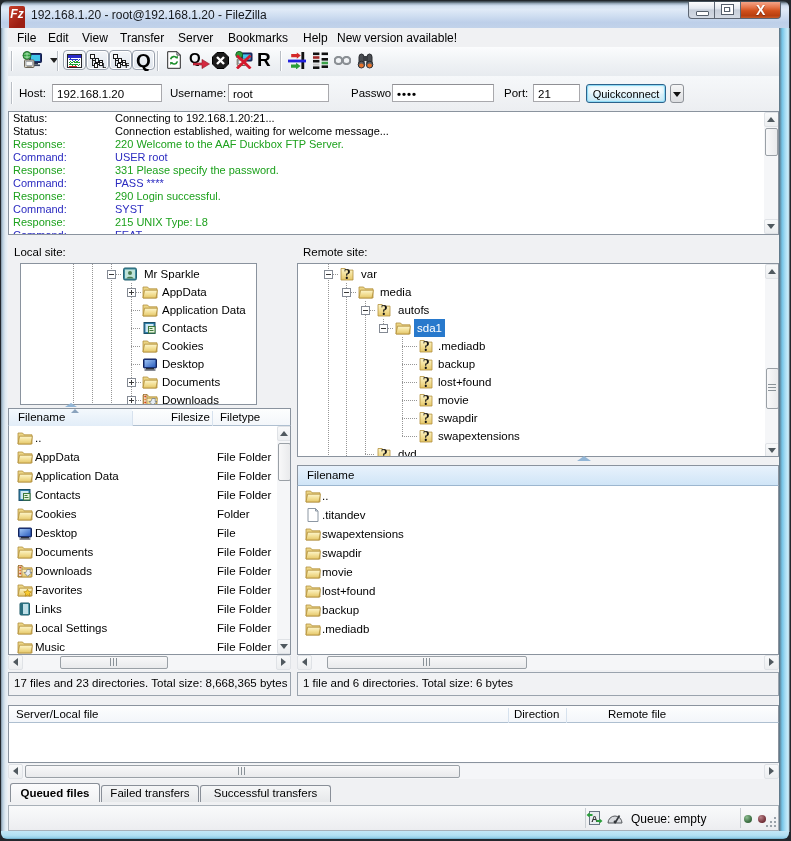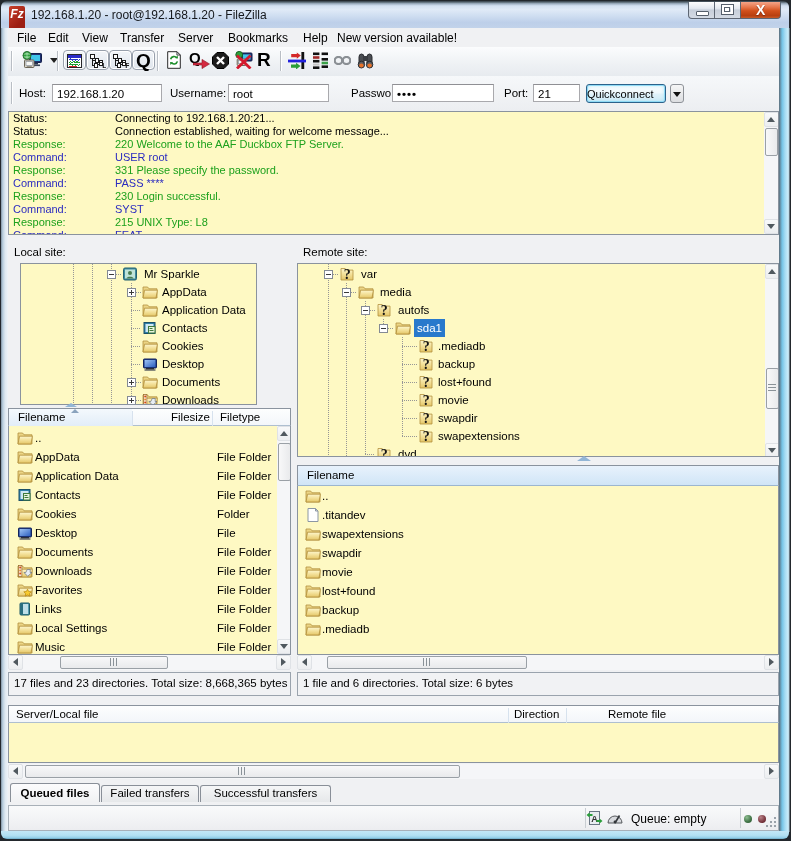--- a/index.html
+++ b/index.html
@@ -35,26 +35,26 @@
 .tsep{position:absolute;top:4px;width:1px;height:20px;background:#b9bec5;box-shadow:1px 0 0 #fff;}
 .tbtn{position:absolute;top:3px;width:23px;height:20px;box-sizing:border-box;border:1px solid #98a0ac;border-radius:4px;
  background:linear-gradient(180deg,#f2f5f9,#dfe5ec);box-shadow:inset 0 0 0 1px #fff;}
 
 #qbar{left:8px;top:76px;width:771px;height:35px;background:linear-gradient(180deg,#f6f8fa,#eceef1);}
 .qlabel{position:absolute;top:11px;font-size:11.5px;}
 .qfield{position:absolute;top:8px;height:18px;box-sizing:border-box;border:1px solid #a9a9ad;border-top-color:#8f8f94;background:#fff;
  padding:3px 0 0 4px;font-size:11.5px;}
 #qbtn{position:absolute;left:578px;top:8px;width:80px;height:19px;box-sizing:border-box;border:1px solid #2c628b;border-radius:3px;
  background:linear-gradient(180deg,#fbfdfe,#eef8fc 45%,#dff2fa 55%,#cdeaf6);box-shadow:inset 0 0 0 1px #8fdaf5,inset 0 0 4px #a5e2f5;
- text-align:left;padding-top:3px;font-size:11px;}
+ text-align:center;padding-top:3px;font-size:11px;}
 #qdrop{position:absolute;left:662px;top:8px;width:14px;height:19px;box-sizing:border-box;border:1px solid #8e9298;border-radius:3px;
  background:linear-gradient(180deg,#f6f6f6,#dcdee1);}
 #qdrop i{position:absolute;left:2px;top:7px;width:0;height:0;border:4px solid transparent;border-top:5px solid #111;}
 
-.panel{box-sizing:border-box;border:1px solid #8a939e;background:#fef9c3;}
+.panel{box-sizing:border-box;border:1px solid #8a939e;background:#ffffff;}
 
 #log{left:8px;top:111px;width:771px;height:124px;font-size:11px;overflow:hidden;}
 .lrow{position:absolute;left:4px;white-space:pre;}
 .lrow b{position:absolute;left:0;font-weight:normal;}
 .lrow s{position:absolute;left:102px;text-decoration:none;}
 .c-st{color:#000;}.c-re{color:#1da11d;}.c-cm{color:#2b2bc0;}
 
 .sbv{position:absolute;width:15px;background:#f5f6f8;}
 .sbh{position:absolute;height:15px;background:#f5f6f8;}
 .sbb{position:absolute;width:15px;height:15px;background:linear-gradient(180deg,#f8f9fa,#eceef0);border:1px solid #dfe2e6;box-sizing:border-box;border-radius:2px;}
@@ -251,21 +251,21 @@
       </div>
     </div>
 
  <div class="a panel" id="log">
       <div class="lrow c-st" style="top:0px;"><b>Status:</b><s>Connecting to 192.168.1.20:21...</s></div>
 <div class="lrow c-st" style="top:13px;"><b>Status:</b><s>Connection established, waiting for welcome message...</s></div>
 <div class="lrow c-re" style="top:26px;"><b>Response:</b><s>220 Welcome to the AAF Duckbox FTP Server.</s></div>
 <div class="lrow c-cm" style="top:39px;"><b>Command:</b><s>USER root</s></div>
 <div class="lrow c-re" style="top:52px;"><b>Response:</b><s>331 Please specify the password.</s></div>
 <div class="lrow c-cm" style="top:65px;"><b>Command:</b><s>PASS ****</s></div>
-<div class="lrow c-re" style="top:78px;"><b>Response:</b><s>230 Login successful.</s></div>
+<div class="lrow c-re" style="top:78px;"><b>Response:</b><s>290 Login successful.</s></div>
 <div class="lrow c-cm" style="top:91px;"><b>Command:</b><s>SYST</s></div>
 <div class="lrow c-re" style="top:104px;"><b>Response:</b><s>215 UNIX Type: L8</s></div>
 <div class="lrow c-cm" style="top:117px;"><b>Command:</b><s>FEAT</s></div>
 <div class="sbv" style="left:755px;top:0px;height:122px;"></div>
 <div class="sbb" style="left:755px;top:0px;"></div>
 <div class="a" style="left:758px;top:5px;width:0;height:0;border-bottom:5px solid #50595f;border-left:4px solid transparent;border-right:4px solid transparent;border-top:none;"></div>
 <div class="sbb" style="left:755px;top:107px;"></div>
 <div class="a" style="left:758px;top:112px;width:0;height:0;border-top:5px solid #50595f;border-left:4px solid transparent;border-right:4px solid transparent;border-bottom:none;"></div>
 <div class="sbt" style="left:756px;top:16px;width:13px;height:28px;"></div>
     </div>

